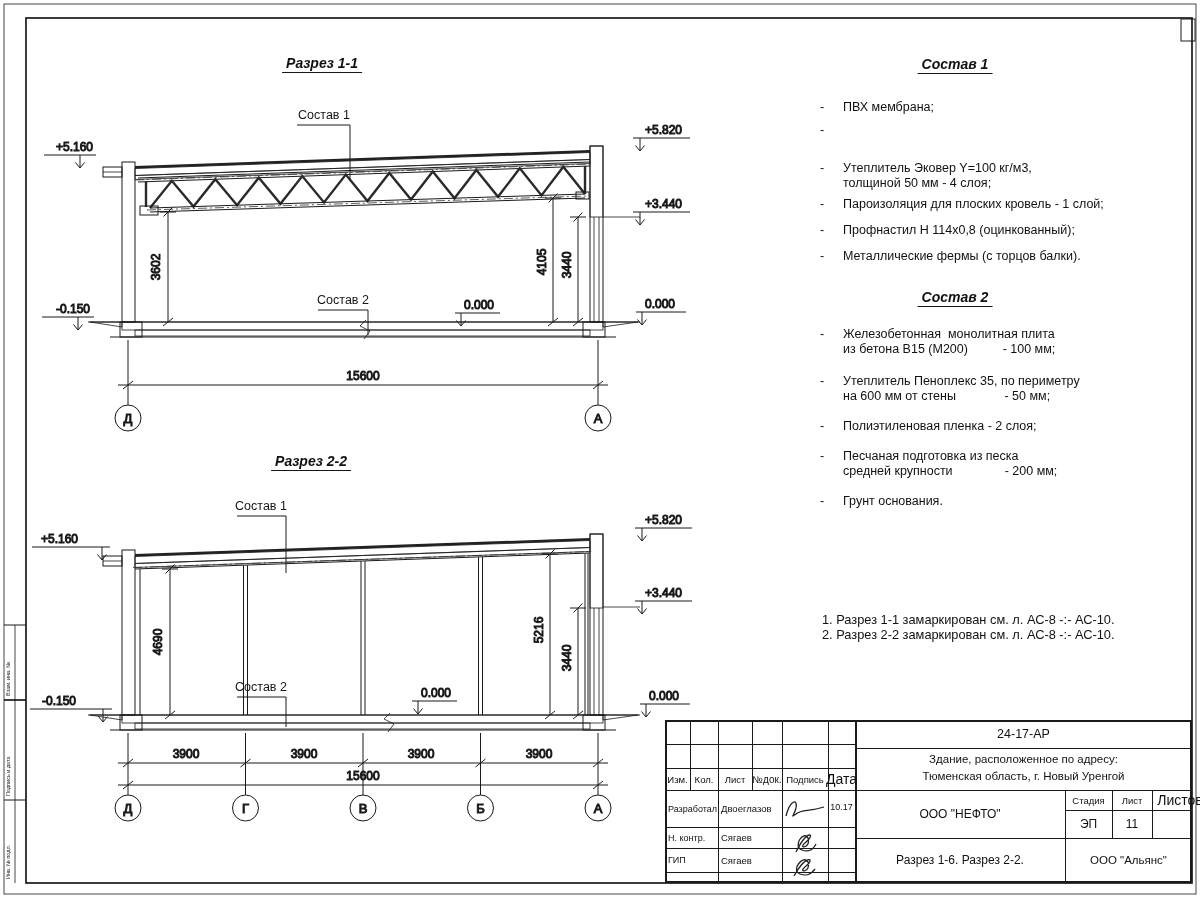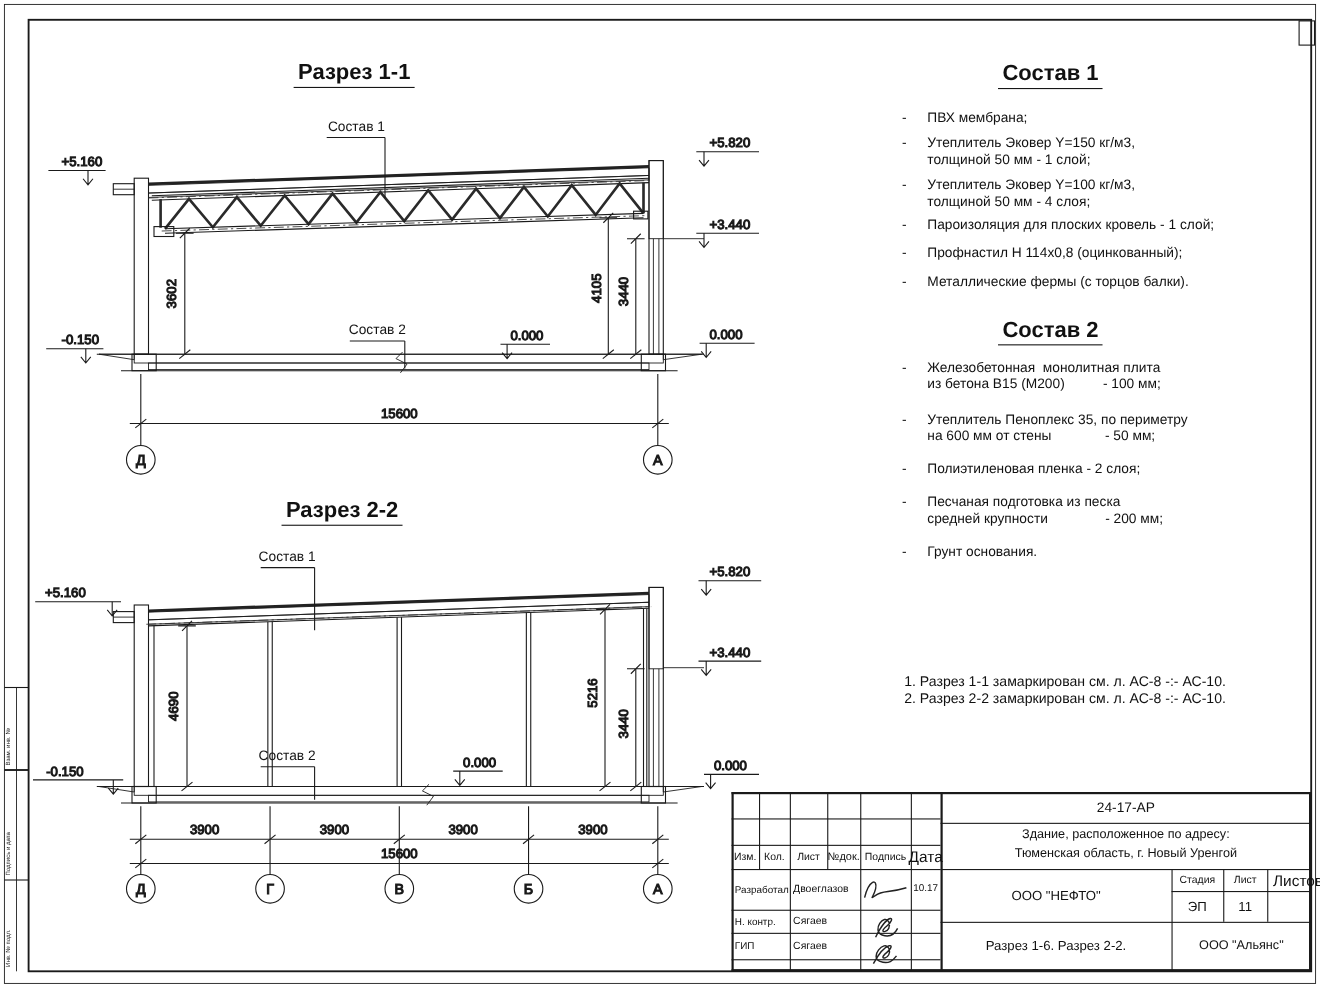--- a/index.html
+++ b/index.html
@@ -7,21 +7,21 @@
          font-family:"Liberation Sans",sans-serif;color:#111;}
   svg text{font-family:"Liberation Sans",sans-serif;fill:#161616;}
   .ln{stroke:#1a1a1a;stroke-width:1;fill:none;}
   .lnt{stroke:#1a1a1a;stroke-width:.8;fill:none;}
   .ln2{stroke:#1a1a1a;stroke-width:1.7;fill:none;}
   .thk{stroke:#2a2a2a;stroke-width:2.4;fill:none;}
   .dd{stroke:#333;stroke-width:.8;fill:none;stroke-dasharray:9 3 2 3;}
   .dim{font-size:12px;}
   .ax{font-size:13px;}
   .overlay{position:absolute;left:0;top:0;width:1200px;height:900px;}
-  .hdr{position:absolute;transform:translateX(-50%);font-size:20px;font-weight:700;
+  .hdr{position:absolute;transform:translateX(-50%);font-size:14px;font-style:italic;font-weight:700;
        border-bottom:1.4px solid #161616;padding:0 4px 1px 4px;white-space:nowrap;}
   .li{position:absolute;left:820px;display:flex;font-size:12.5px;line-height:14.5px;}
   .li .dash{width:23px;flex:none;}
   .li .lt div{white-space:pre;}
   .note{position:absolute;left:822px;font-size:12.8px;line-height:14.5px;white-space:pre;}
   
   #tb{position:absolute;left:665px;top:720px;width:527px;height:163px;}
   #tb .hl,#tb .vl{position:absolute;background:#1a1a1a;}
   #tb .hl{height:1px;}
   #tb .vl{width:1px;}
@@ -308,24 +308,20 @@
 
 <div>
   <div class="li" style="top:100px">
         <span class="dash">-</span>
         <span class="lt">
           <div>ПВХ мембрана;</div>
         </span>
       </div>
   <div class="li" style="top:123px">
         <span class="dash">-</span>
-        <span class="lt">
-          <div>Утеплитель Эковер Y=150 кг/м3,</div>
-          <div>толщиной 50 мм - 1 слой;</div>
-        </span>
       </div>
   <div class="li" style="top:161px">
         <span class="dash">-</span>
         <span class="lt">
           <div>Утеплитель Эковер Y=100 кг/м3,</div>
           <div>толщиной 50 мм - 4 слоя;</div>
         </span>
       </div>
   <div class="li" style="top:197px">
         <span class="dash">-</span>

